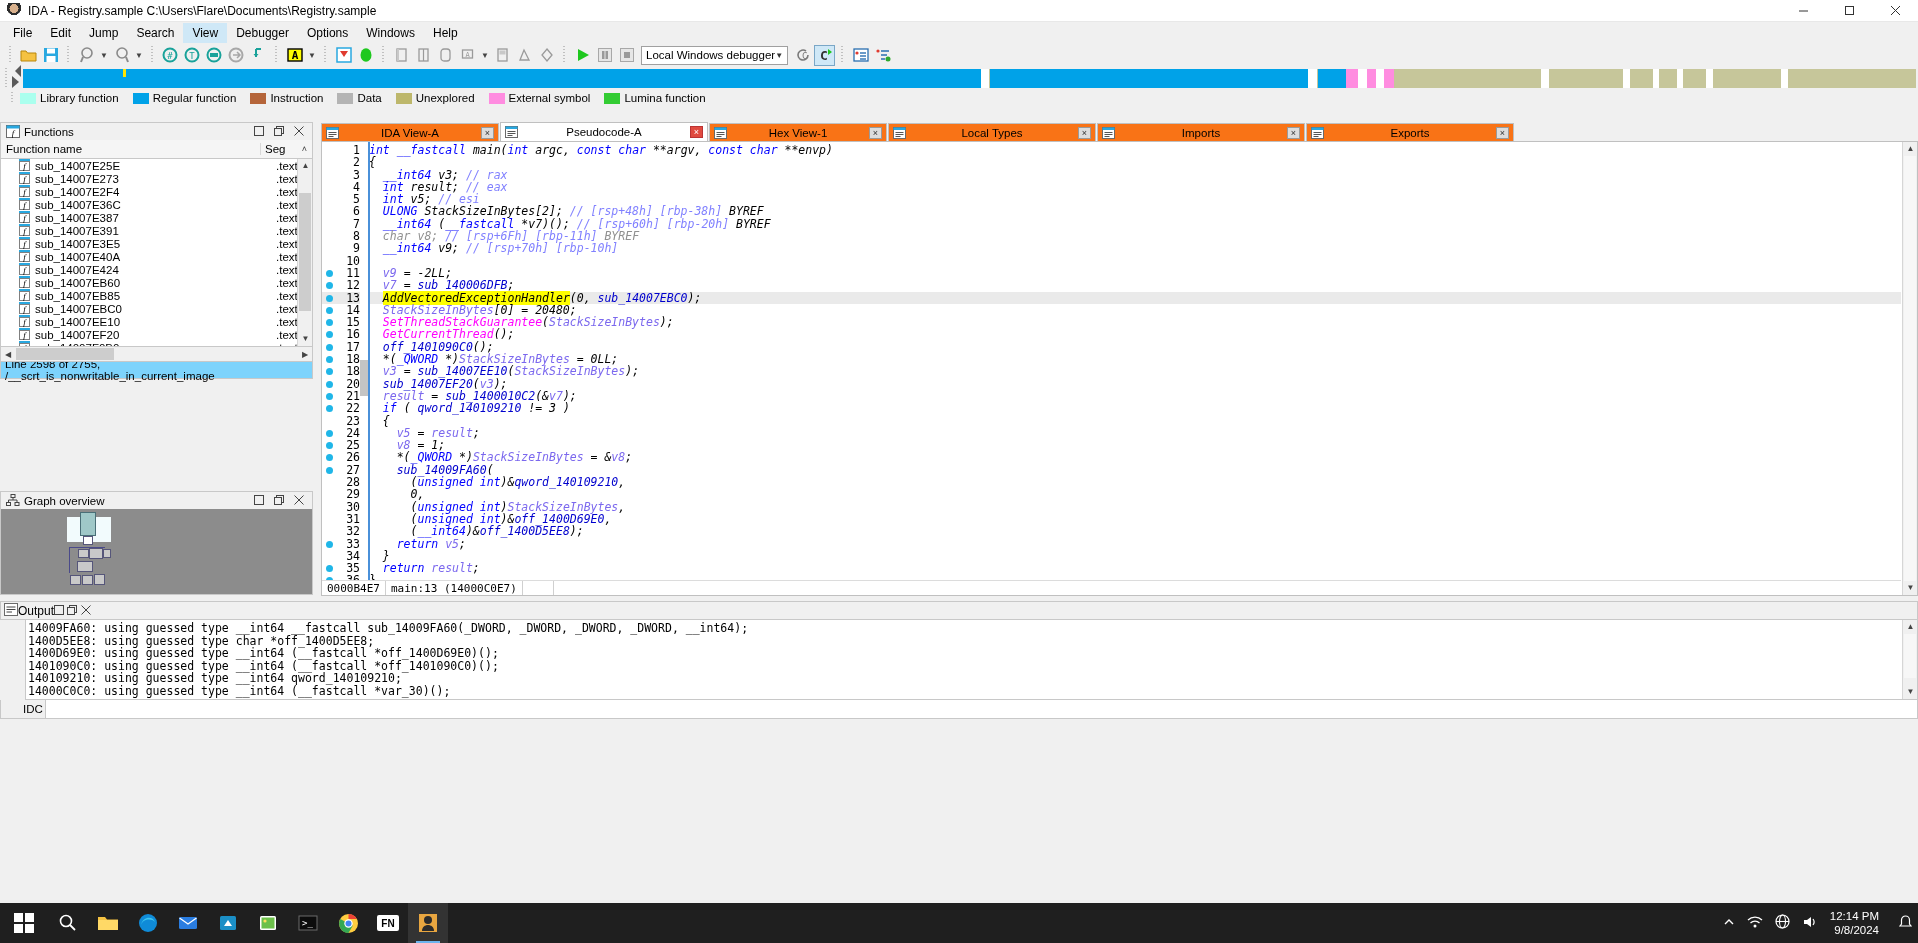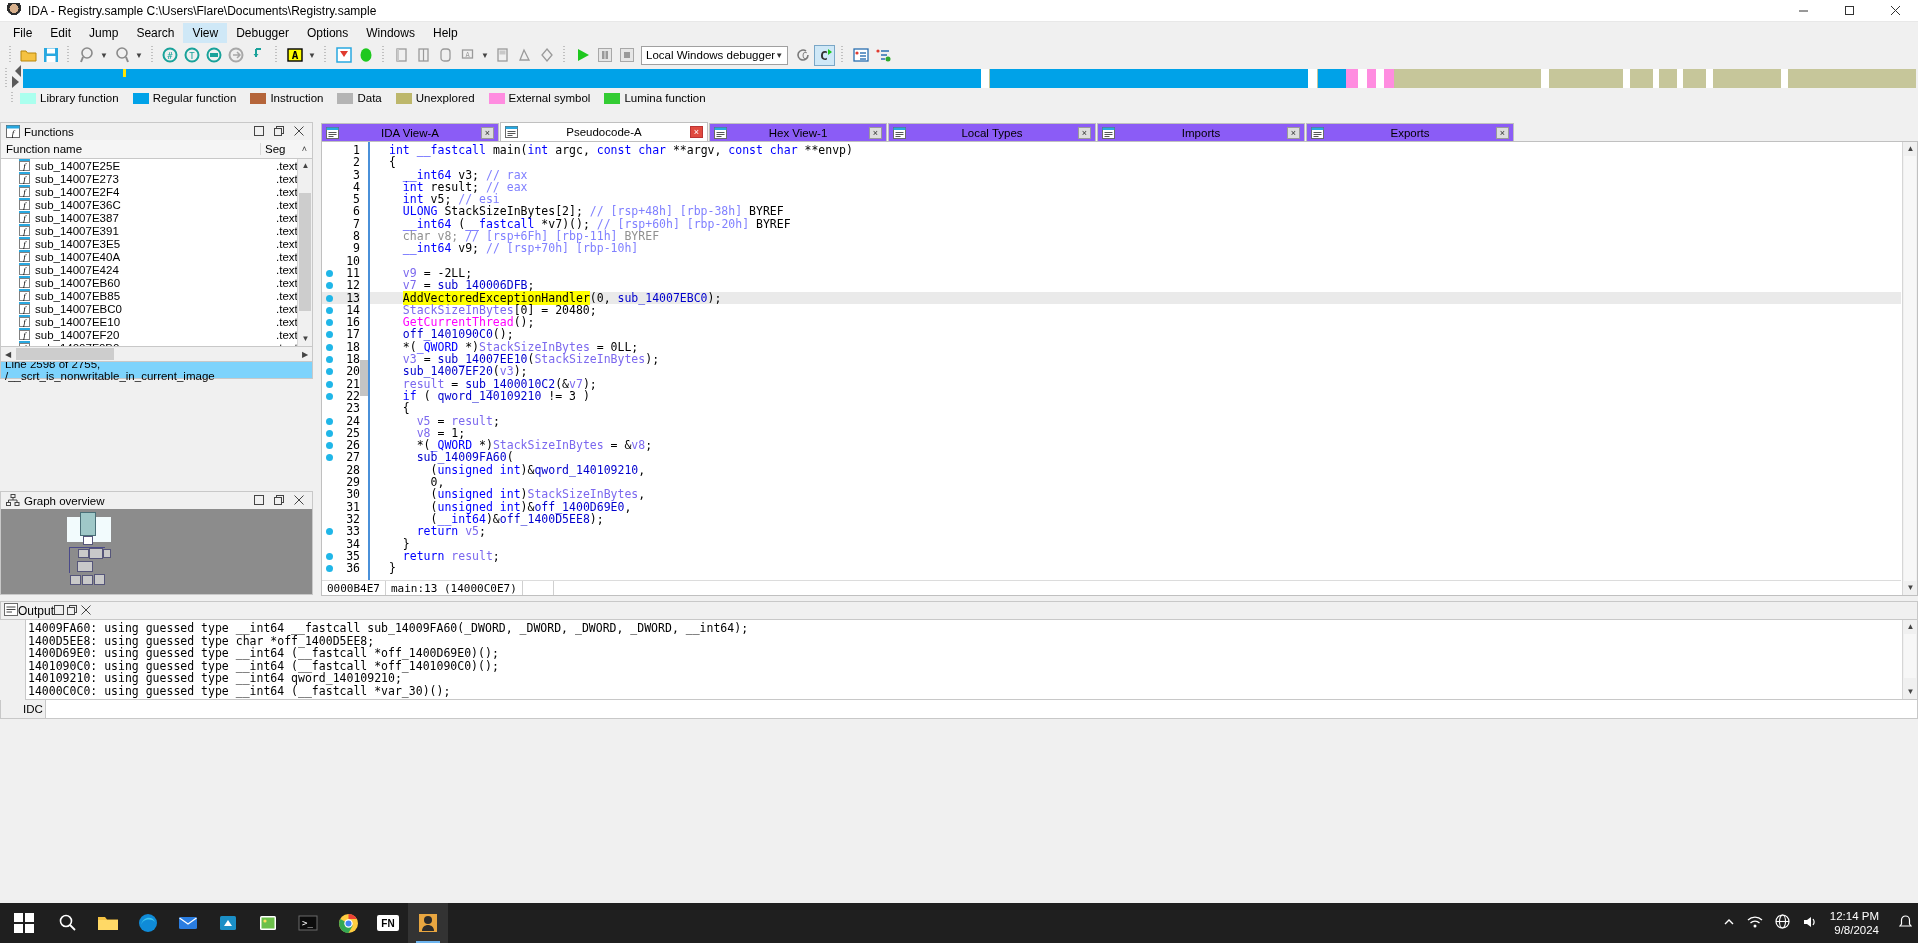--- a/index.html
+++ b/index.html
@@ -122,41 +122,41 @@
              position: relative; overflow: hidden; }
   .go-view { position: absolute; background: #f2fbfd; }
   .go-node { position: absolute; background: #c9c9c9; border: 1px solid #56567a; }
   .go-node.teal { background: #9fc8c8; border-color: #4a6f77; }
   .go-edge { position: absolute; background: #4a4a8a; }
 
   
   #main-area { position: absolute; left: 321px; top: 122px; right: 0; height: 474px; }
   .tabstrip { display: flex; height: 19px; align-items: flex-end; }
   .tab {
-    display: flex; align-items: center; height: 18px; background: #8b5cf6;
+    display: flex; align-items: center; height: 18px; background: #f97316;
     border: 1px solid #c0c0c0; border-bottom: none; padding: 0 4px;
     font-size: 11.5px; position: relative; margin-right: 1px;
   }
   .tab.active { background: #ffffff; height: 19px; }
   .tab .ticon { width: 13px; height: 12px; margin-right: 4px; flex: none; }
   .tab .tlabel { flex: 1; text-align: center; padding: 0 18px; }
   .tab .tclose { width: 13px; height: 12px; border: 1px solid #9a9a9a; background: #ddd;
                  font-size: 9px; line-height: 10px; text-align: center; color: #333; margin-left: 4px; }
   .tab.active .tclose { background: #e04a3f; color: #fff; border-color: #b33; }
 
   .code-pane { position: relative; background: #fff; border: 1px solid #c0c0c0;
                height: 455px; overflow: hidden; }
   .code-inner { position: absolute; left: 0; top: 0; right: 16px; bottom: 0; overflow: hidden; }
   .code-lines { font-family: "DejaVu Sans Mono", monospace; font-size: 11.5px; line-height: 12.3px; }
   .cl { display: flex; height: 12.3px; align-items: center; white-space: pre; }
   .cl .bp { width: 14px; text-align: center; flex: none; }
   .cl .bp b { display: inline-block; width: 7px; height: 7px; border-radius: 50%; background: #1fb6e8; }
   .cl .ln { width: 24px; text-align: right; flex: none; color: #000; }
   .cl .bar { width: 9px; flex: none; }
-  .cl .src { padding-left: 20px; }
+  .cl .src { padding-left: 0; font-style: italic; }
   .cl.cur { background: #eaeaea; }
   .code-left-gutter { position: absolute; left: 46px; top: 0; bottom: 0; width: 2px; background: #4a90d9; }
   .gutter-strip { position: absolute; left: 38px; top: 0; bottom: 0; width: 8px; background: #fff; }
   .gutter-mark { position: absolute; left: 38px; width: 8px; height: 36px; background: #c4c4c4; }
   .code-vscroll { position: absolute; right: 0; top: 0; width: 15px; bottom: 0; background: #f0f0f0;
                   border-left: 1px solid #d6d6d6; }
   .code-vscroll .thumb { position: absolute; left: 1px; right: 1px; top: 14px; bottom: 14px; background: #f7f7f7; }
   .code-vscroll .arrow { position: absolute; left: 0; width: 15px; height: 14px; text-align: center;
                          font-size: 8px; color: #444; line-height: 14px; }
   .code-status { position: absolute; left: 0; bottom: 0; right: 16px; height: 15px; background: #fff;
@@ -734,20 +734,21 @@
             <div class="cl"><span class="bp"></span><span class="ln">5</span><span class="bar"></span><span class="src"><span class="k-type">  int </span><span class="k-plain">v5; </span><span class="k-cmt">// esi</span></span></div>
             <div class="cl"><span class="bp"></span><span class="ln">6</span><span class="bar"></span><span class="src"><span class="k-type">  ULONG </span><span class="k-plain">StackSizeInBytes[2]; </span><span class="k-cmt">// </span><span class="k-cmt">[rsp+48h] [rbp-38h] </span><span class="k-plain">BYREF</span></span></div>
             <div class="cl"><span class="bp"></span><span class="ln">7</span><span class="bar"></span><span class="src"><span class="k-type">  __int64 </span><span class="k-plain">(</span><span class="k-type">__fastcall </span><span class="k-plain">*v7)(); </span><span class="k-cmt">// </span><span class="k-cmt">[rsp+60h] [rbp-20h] </span><span class="k-plain">BYREF</span></span></div>
             <div class="cl"><span class="bp"></span><span class="ln">8</span><span class="bar"></span><span class="src"><span class="k-dim">  char v8; </span><span class="k-cmt">// </span><span class="k-cmt">[rsp+6Fh] [rbp-11h] </span><span class="k-dim">BYREF</span></span></div>
             <div class="cl"><span class="bp"></span><span class="ln">9</span><span class="bar"></span><span class="src"><span class="k-type">  __int64 </span><span class="k-plain">v9; </span><span class="k-cmt">// </span><span class="k-cmt">[rsp+70h] [rbp-10h]</span></span></div>
             <div class="cl"><span class="bp"></span><span class="ln">10</span><span class="bar"></span><span class="src"></span></div>
             <div class="cl"><span class="bp"><b></b></span><span class="ln">11</span><span class="bar"></span><span class="src"><span class="k-var">  v9 </span><span class="k-plain">= -2LL;</span></span></div>
             <div class="cl"><span class="bp"><b></b></span><span class="ln">12</span><span class="bar"></span><span class="src"><span class="k-var">  v7 </span><span class="k-plain">= </span><span class="k-fn">sub_140006DFB</span><span class="k-plain">;</span></span></div>
             <div class="cl cur"><span class="bp"><b></b></span><span class="ln">13</span><span class="bar"></span><span class="src"><span class="k-plain">  </span><span class="k-plain hl-yellow">AddVectoredExceptionHa</span><span class="caret-bar"></span><span class="k-plain hl-yellow">ndler</span><span class="k-plain">(0, </span><span class="k-fn">sub_14007EBC0</span><span class="k-plain">);</span></span></div>
             <div class="cl"><span class="bp"><b></b></span><span class="ln">14</span><span class="bar"></span><span class="src"><span class="k-var">  StackSizeInBytes</span><span class="k-plain">[0] = 20480;</span></span></div>
+            <div class="cl"><span class="bp"><b></b></span><span class="ln">15</span><span class="bar"></span><span class="src"><span class="k-api">  SetThreadStackGuarantee</span><span class="k-plain">(</span><span class="k-var">StackSizeInBytes</span><span class="k-plain">);</span></span></div>
             <div class="cl"><span class="bp"><b></b></span><span class="ln">16</span><span class="bar"></span><span class="src"><span class="k-api">  GetCurrentThread</span><span class="k-plain">();</span></span></div>
             <div class="cl"><span class="bp"><b></b></span><span class="ln">17</span><span class="bar"></span><span class="src"><span class="k-fn">  off_1401090C0</span><span class="k-plain">();</span></span></div>
             <div class="cl"><span class="bp"><b></b></span><span class="ln">18</span><span class="bar"></span><span class="src"><span class="k-plain">  *(</span><span class="k-type">_QWORD </span><span class="k-plain">*)</span><span class="k-var">StackSizeInBytes</span><span class="k-plain"> = 0LL;</span></span></div>
             <div class="cl"><span class="bp"><b></b></span><span class="ln">18</span><span class="bar"></span><span class="src"><span class="k-var">  v3 </span><span class="k-plain">= </span><span class="k-fn">sub_14007EE10</span><span class="k-plain">(</span><span class="k-var">StackSizeInBytes</span><span class="k-plain">);</span></span></div>
             <div class="cl"><span class="bp"><b></b></span><span class="ln">20</span><span class="bar"></span><span class="src"><span class="k-fn">  sub_14007EF20</span><span class="k-plain">(</span><span class="k-var">v3</span><span class="k-plain">);</span></span></div>
             <div class="cl"><span class="bp"><b></b></span><span class="ln">21</span><span class="bar"></span><span class="src"><span class="k-var">  result </span><span class="k-plain">= </span><span class="k-fn">sub_1400010C2</span><span class="k-plain">(&amp;</span><span class="k-var">v7</span><span class="k-plain">);</span></span></div>
             <div class="cl"><span class="bp"><b></b></span><span class="ln">22</span><span class="bar"></span><span class="src"><span class="k-kw">  if </span><span class="k-plain">( </span><span class="k-fn">qword_140109210</span><span class="k-plain"> != 3 )</span></span></div>
             <div class="cl"><span class="bp"></span><span class="ln">23</span><span class="bar"></span><span class="src"><span class="k-plain">  {</span></span></div>
             <div class="cl"><span class="bp"><b></b></span><span class="ln">24</span><span class="bar"></span><span class="src"><span class="k-var">    v5 </span><span class="k-plain">= </span><span class="k-var">result</span><span class="k-plain">;</span></span></div>
             <div class="cl"><span class="bp"><b></b></span><span class="ln">25</span><span class="bar"></span><span class="src"><span class="k-var">    v8 </span><span class="k-plain">= 1;</span></span></div>

